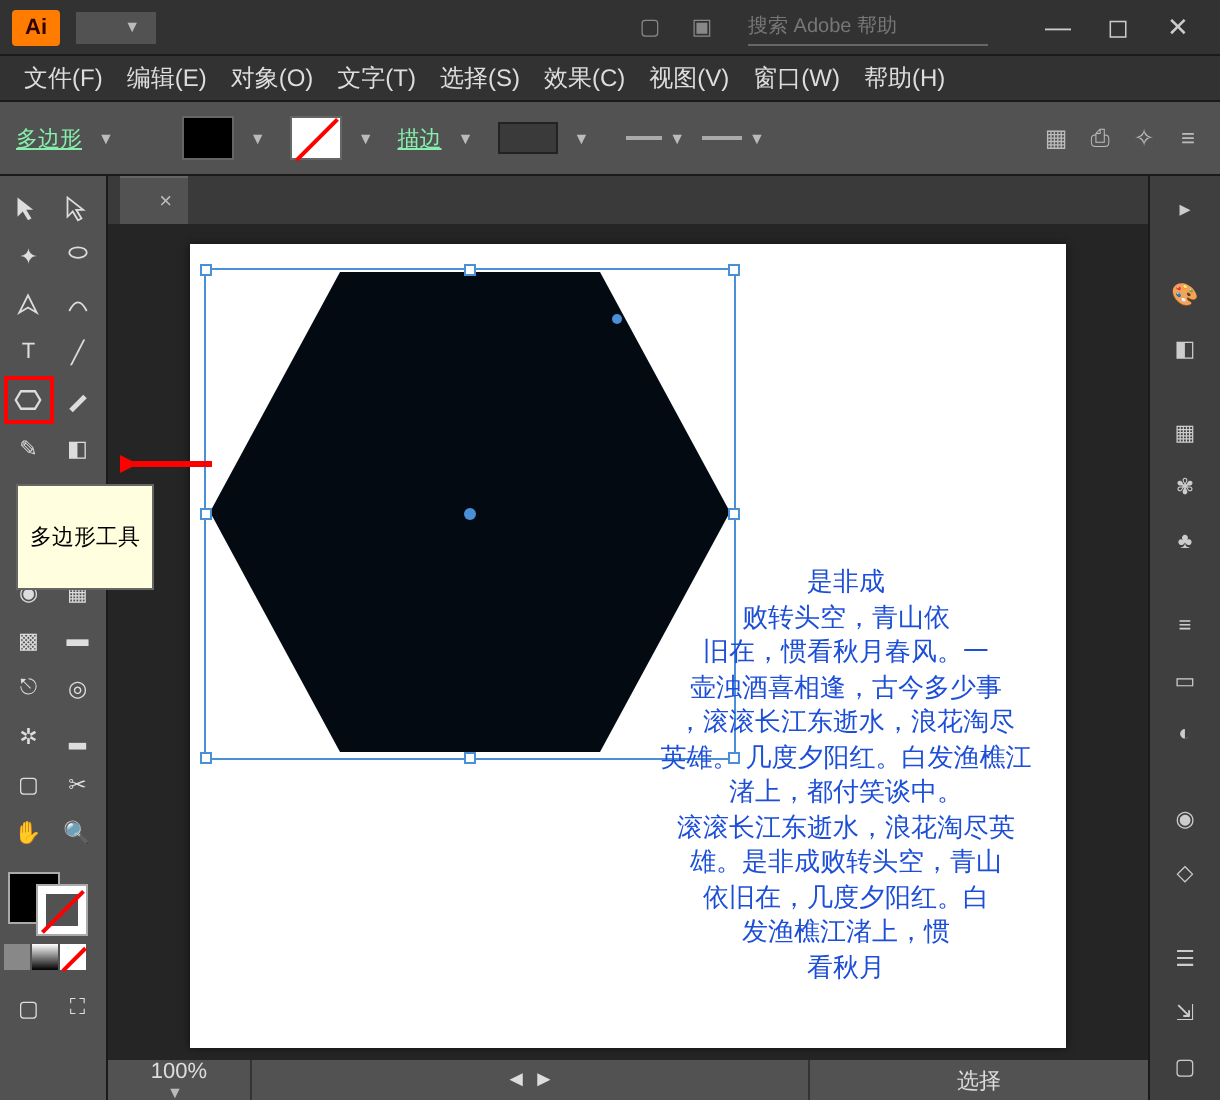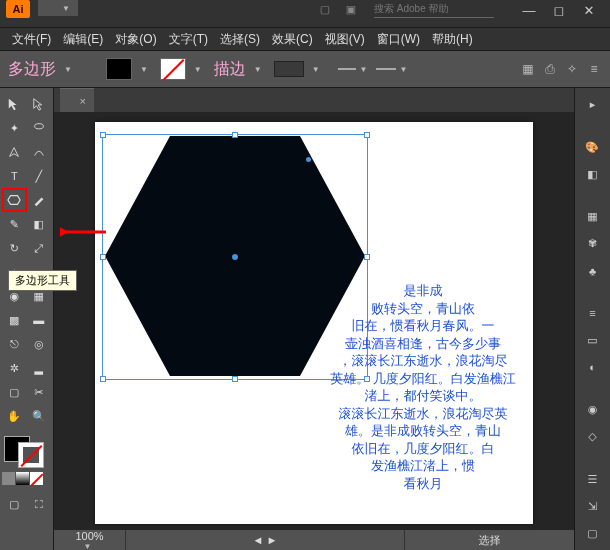--- a/index.html
+++ b/index.html
@@ -1,53 +1,53 @@
 <!DOCTYPE html>
 <html><head>
 <meta charset="utf-8">
 <style>
 * { margin: 0; padding: 0; box-sizing: border-box; font-family: "Microsoft YaHei", sans-serif; }
 body { background: #323232; width: 610px; height: 550px; overflow: hidden; color: #ccc; font-size: 11px; }
 
 
-.titlebar { height: 28px; background: #323232; display: flex; padding: 0 6px; border-bottom: 1px solid #1a1a1a; }
+.titlebar { height: 28px; background: #323232; display: flex; align-items: center; padding: 0 6px; border-bottom: 1px solid #1a1a1a; }
 .ai-logo { width: 24px; height: 18px; background: #ff7c00; color: #330000; font-weight: bold; font-size: 11px; display: flex; align-items: center; justify-content: center; border-radius: 2px; margin-right: 8px; }
 .title-dropdown { width: 40px; height: 16px; background: #525252; display: flex; align-items: center; justify-content: flex-end; padding-right: 4px; margin-right: 10px; }
 .ti-spacer { flex: 1; }
 .title-icon { width: 18px; height: 18px; margin: 0 4px; display: flex; align-items: center; justify-content: center; color: #888; }
 .search-area { width: 120px; height: 18px; border-bottom: 1px solid #666; margin: 0 10px; font-size: 10px; color: #777; display: flex; align-items: center; }
 .win-controls { display: flex; margin-left: 10px; }
 .win-btn { width: 30px; height: 20px; display: flex; align-items: center; justify-content: center; color: #ccc; font-size: 13px; }
 
 
 .menubar { height: 22px; background: #323232; display: flex; align-items: center; padding: 0 6px; gap: 0; }
 .menu-item { padding: 2px 6px; font-size: 12px; color: #ddd; }
 
 
 .controlbar { height: 38px; background: #525252; display: flex; align-items: center; padding: 0 8px; gap: 8px; border-top: 1px solid #1a1a1a; border-bottom: 1px solid #1a1a1a; }
-.ctrl-label { font-size: 16px; color: #f9a8d4; }
+.ctrl-label { font-size: 11px; color: #86efac; text-decoration: underline; }
 .fill-swatch { width: 26px; height: 22px; background: #000; border: 1px solid #666; }
 .stroke-swatch { width: 26px; height: 22px; position: relative; border: 1px solid #666; background: #fff; }
 .stroke-swatch::after { content: ""; position: absolute; left: -2px; top: 50%; width: 120%; height: 2px; background: red; transform: rotate(-45deg); }
 .dd-arrow { font-size: 8px; color: #bbb; margin-right: 4px; }
 .stroke-width { width: 30px; height: 16px; background: #3a3a3a; border: 1px solid #222; }
 .stroke-style-line { width: 18px; height: 2px; background: #aaa; }
 .view-mode-icons { display: flex; gap: 6px; margin-left: auto; }
 .vm-icon { width: 16px; height: 14px; display: flex; justify-content: center; align-items: center; color: #bbb; font-size: 12px; }
 
 
 .workspace { display: flex; height: calc(550px - 28px - 22px - 38px); }
 
 
 .left-toolbar { width: 54px; background: #525252; display: flex; flex-direction: column; padding: 4px 2px; gap: 0; border-right: 1px solid #1a1a1a; }
 .tool-row { display: flex; height: 24px; }
 .tool-btn { width: 25px; height: 24px; display: flex; align-items: center; justify-content: center; color: #ddd; position: relative; }
 .tool-btn svg { width: 14px; height: 14px; }
 .tool-highlight { border: 2px solid red; }
-.tooltip-box { position: absolute; left: 8px; top: 270px; background: #ffffe0; color: #000; border: 1px solid #666; padding: 2px 6px; font-size: 11px; z-index: 100; white-space: nowrap; }
+.tooltip-box { position: absolute; left: 8px; top: 242px; background: #ffffe0; color: #000; border: 1px solid #666; padding: 18px 6px; font-size: 11px; z-index: 100; white-space: nowrap; }
 .red-arrow { position: absolute; left: 60px; top: 222px; z-index: 99; }
 .color-well { margin-top: 6px; width: 44px; height: 36px; position: relative; }
 .cw-fill { position: absolute; left: 2px; top: 2px; width: 26px; height: 26px; background: #000; border: 1px solid #aaa; }
 .cw-stroke { position: absolute; right: 2px; bottom: 2px; width: 26px; height: 26px; background: #fff; border: 1px solid #aaa; }
 .cw-stroke::before { content: ""; position: absolute; inset: 4px; background: #525252; }
 .cw-stroke::after { content: ""; position: absolute; left: -2px; top: 50%; width: 120%; height: 2px; background: red; transform: rotate(-45deg); }
 .mini-row { display: flex; height: 16px; margin-top: 2px; }
 .mini-box { width: 13px; height: 13px; margin-right: 1px; }
 .mini-fill { background: #888; }
 .mini-grad { background: linear-gradient(#fff,#000); }

